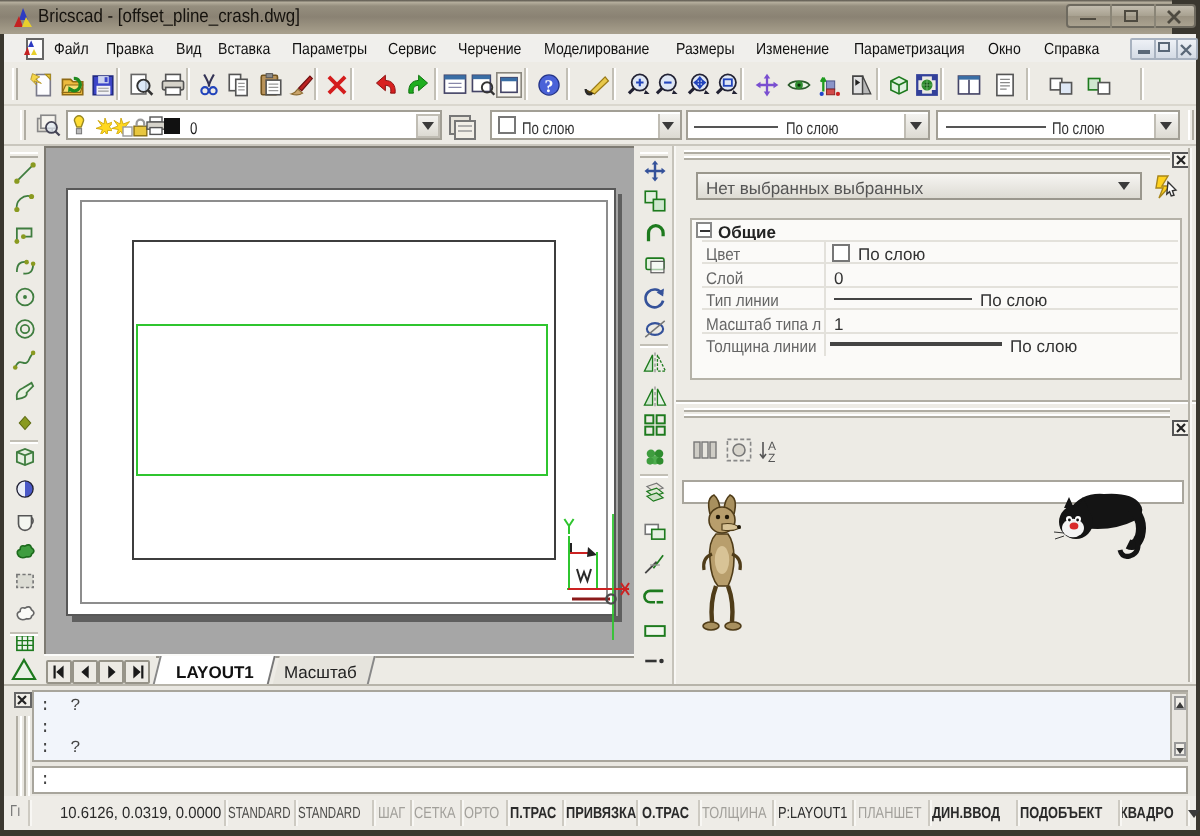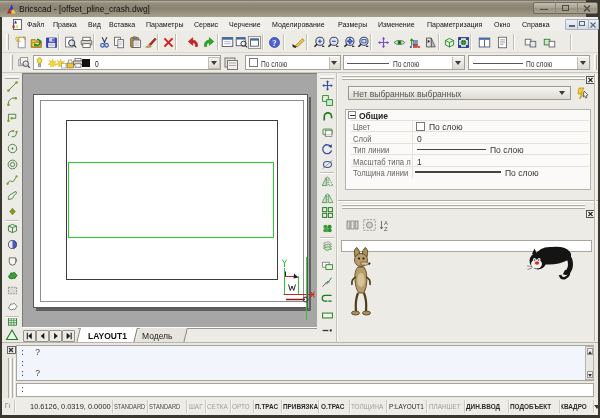--- a/index.html
+++ b/index.html
@@ -501,21 +501,21 @@
       <path d="M4.5 2.5 L8.5 6 L4.5 9.5 Z" fill="#1a1a1a"></path>
     </svg>
     <div class="navbtn" style="left:40px"></div>
     <svg class="abs" style="left:41px;top:1.5px" width="11" height="12" viewBox="0 0 12 12">
       <path d="M4 2.5 L8 6 L4 9.5 Z M8.3 2.5 h1.2 V9.5 h-1.2 Z" fill="#1a1a1a"></path>
     </svg>
     <div class="abs" style="left:56px;top:0;width:239px;height:15px;background:#edebe5;border-top:1px solid #9a978e"></div>
     <div class="abs" style="left:56px;top:0;width:58px;height:15px;background:#fff;border-left:1px solid #888;border-right:1px solid #777;transform:skewX(-14deg);"></div>
     <div class="abs" style="left:66px;top:2.5px;font-size:8.5px;font-weight:bold;color:#111">LAYOUT1</div>
     <div class="abs" style="left:116px;top:0;width:48px;height:15px;background:#e6e4dd;border-right:1px solid #888;transform:skewX(-14deg);"></div>
-    <div class="abs" style="left:120px;top:2.5px;font-size:8.5px;color:#222">Модель</div>
+    <div class="abs" style="left:120px;top:2.5px;font-size:8.5px;color:#222">Масштаб</div>
   </div>
 <div id="rightpanel" class="abs">
     <div class="abs" style="left:4px;top:2px;width:243px;height:1.5px;border-top:1px solid #fff;border-bottom:1px solid #b0ada3"></div>
     <div class="abs" style="left:4px;top:5px;width:243px;height:1.5px;border-top:1px solid #fff;border-bottom:1px solid #b0ada3"></div>
     <div class="abs" style="left:247.5px;top:3px;width:9px;height:8px;background:#f4f2ec;border:1px solid #555"></div>
     <svg class="abs" style="left:247.5px;top:3px" width="9" height="8" viewBox="0 0 9 8">
       <path d="M2.5 2 L6.5 6 M6.5 2 L2.5 6" stroke="#222" stroke-width="1.1"></path>
     </svg>
     <div class="abs" style="left:10px;top:13px;width:223px;height:13.5px;background:linear-gradient(#f6f5f2,#dddbd3);border:1px solid #9a978d"></div>
     <div class="abs" style="left:15px;top:15.5px;font-size:8.5px;color:#555">Нет выбранных выбранных</div>

